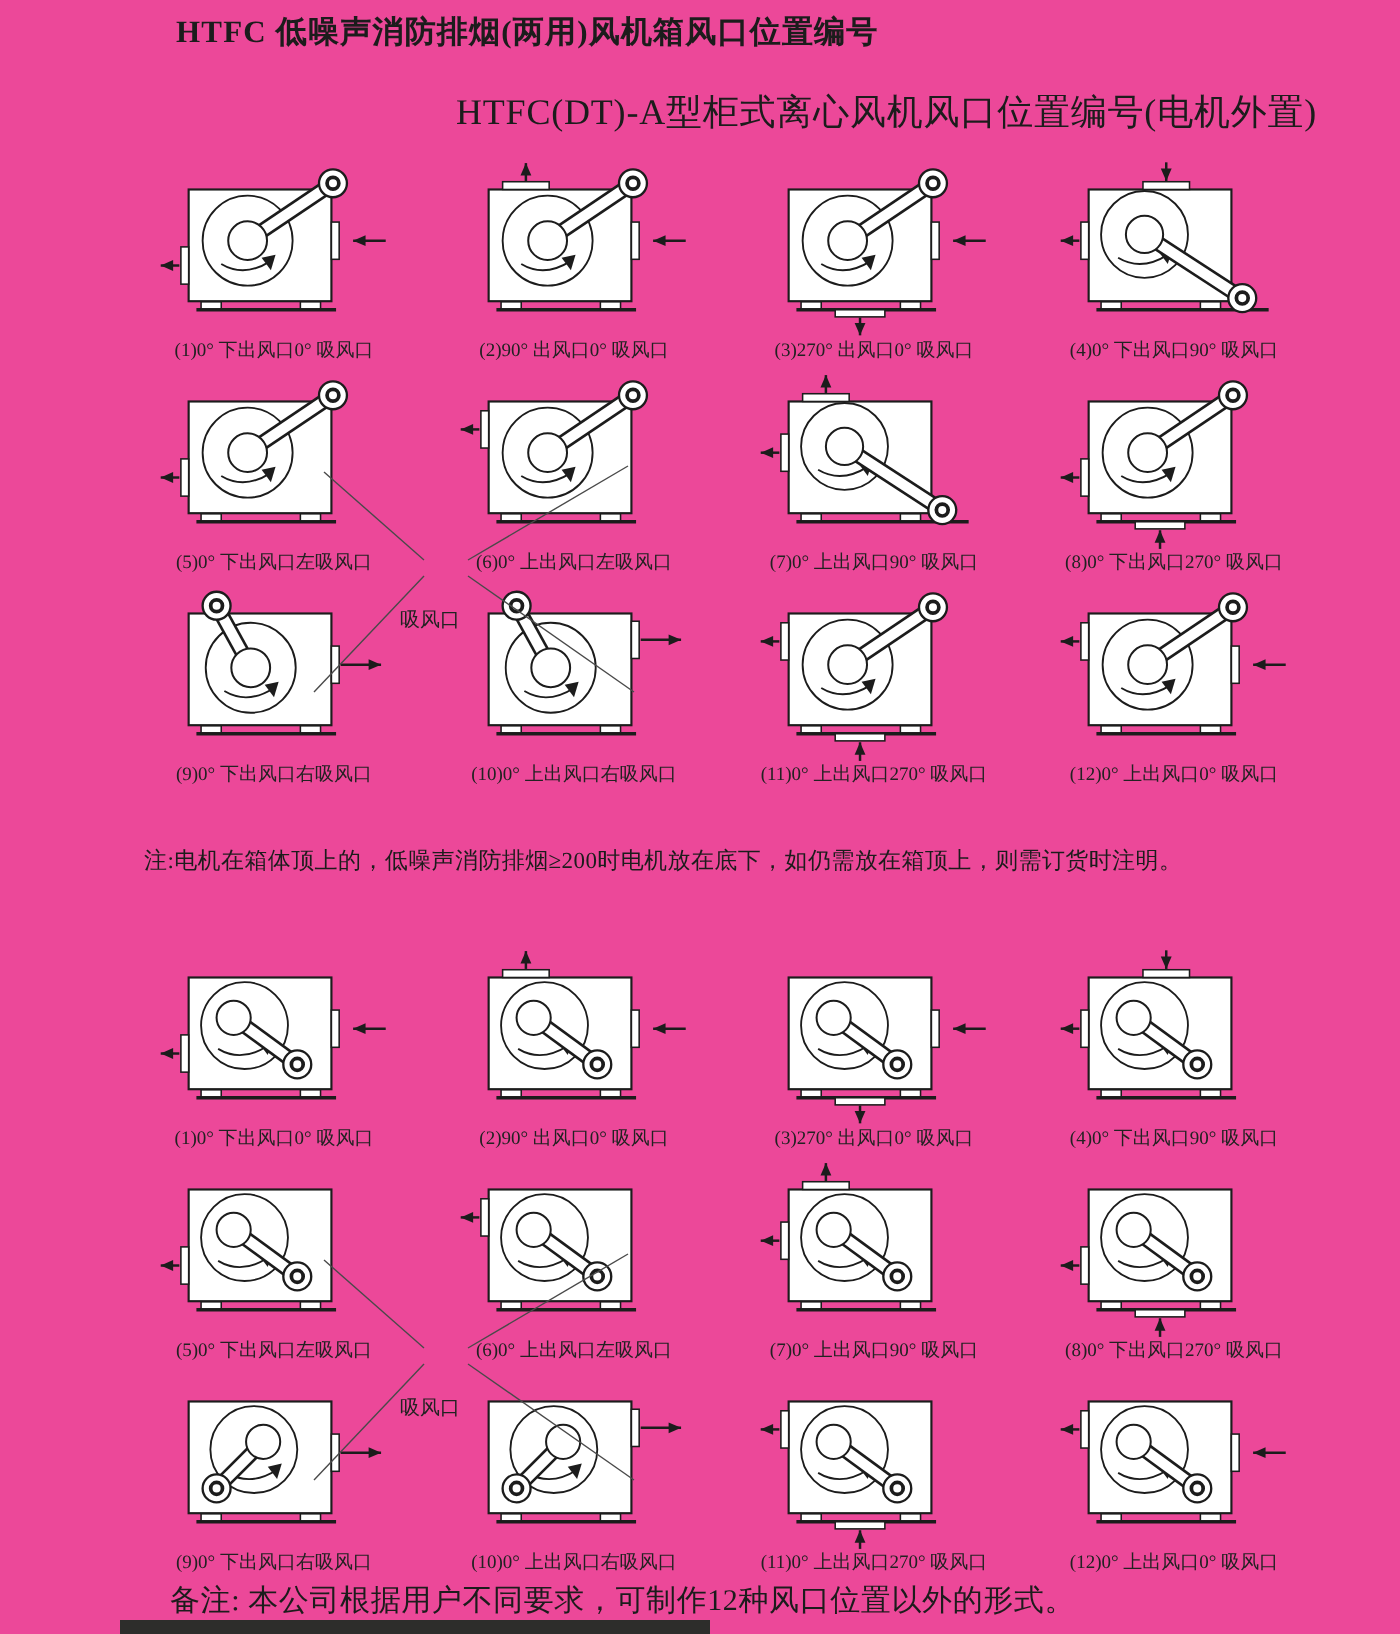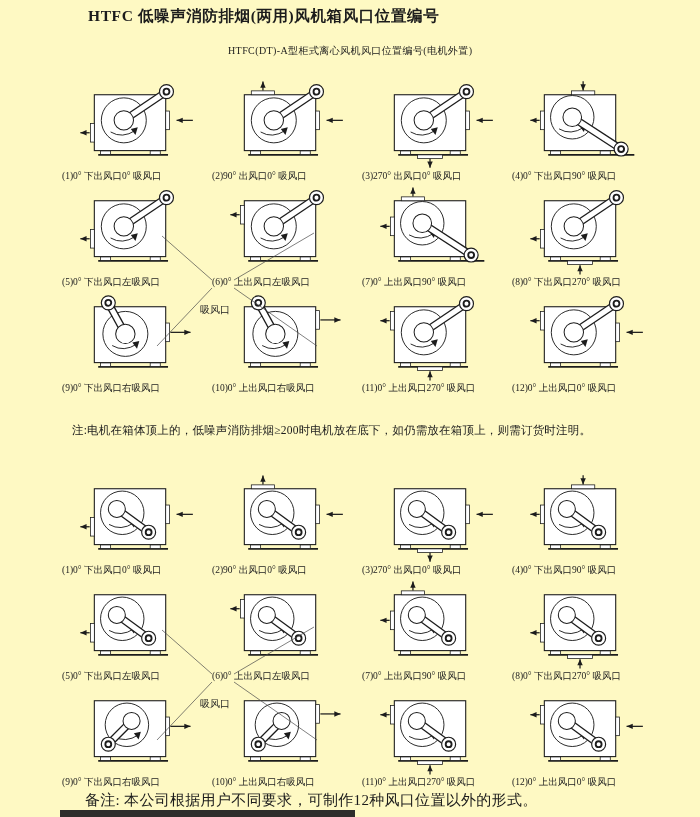--- a/index.html
+++ b/index.html
@@ -1,37 +1,37 @@
 <!DOCTYPE html>
 <html><head>
 <meta charset="utf-8">
 <style>
   html,body{margin:0;padding:0;background:#e8e8e6;}
   .page{
-    position:relative;width:700px;height:817px;background:#fef9c3;
+    position:relative;width:700px;height:817px;background:#ec4899;
     font-family:"Liberation Serif","DejaVu Serif",serif;color:#1c1c1c;
     overflow:hidden;margin:0 auto;
   }
   .title{
     position:absolute;left:88px;top:6px;margin:0;
     font-size:15.5px;font-weight:bold;letter-spacing:0.6px;white-space:nowrap;
   }
   .subtitle{
-    position:absolute;left:228px;font-size:10px;letter-spacing:0.4px;white-space:nowrap;
+    position:absolute;left:228px;font-size:18px;letter-spacing:0.4px;white-space:nowrap;
   }
   .sub-a{top:44px;}
   .sub-b{top:455px;}
   .fan-section{
     position:absolute;left:62px;width:600px;height:318px;
     display:grid;grid-template-columns:repeat(4,150px);grid-auto-rows:106px;
   }
   #section-A{top:78px;}
   #section-B{top:472px;}
   .cell{
-    display:flex;flex-direction:column;justify-content:flex-end;
+    display:flex;flex-direction:column;align-items:center;justify-content:flex-end;
     overflow:visible;
   }
   .fan-svg{width:150px;height:90px;display:block;}
   .dlabel{
     height:14px;line-height:13px;font-size:9.5px;white-space:nowrap;
     letter-spacing:0px;color:#222;
   }
   .callout-lines{
     position:absolute;left:0;top:0;width:600px;height:318px;pointer-events:none;
   }

